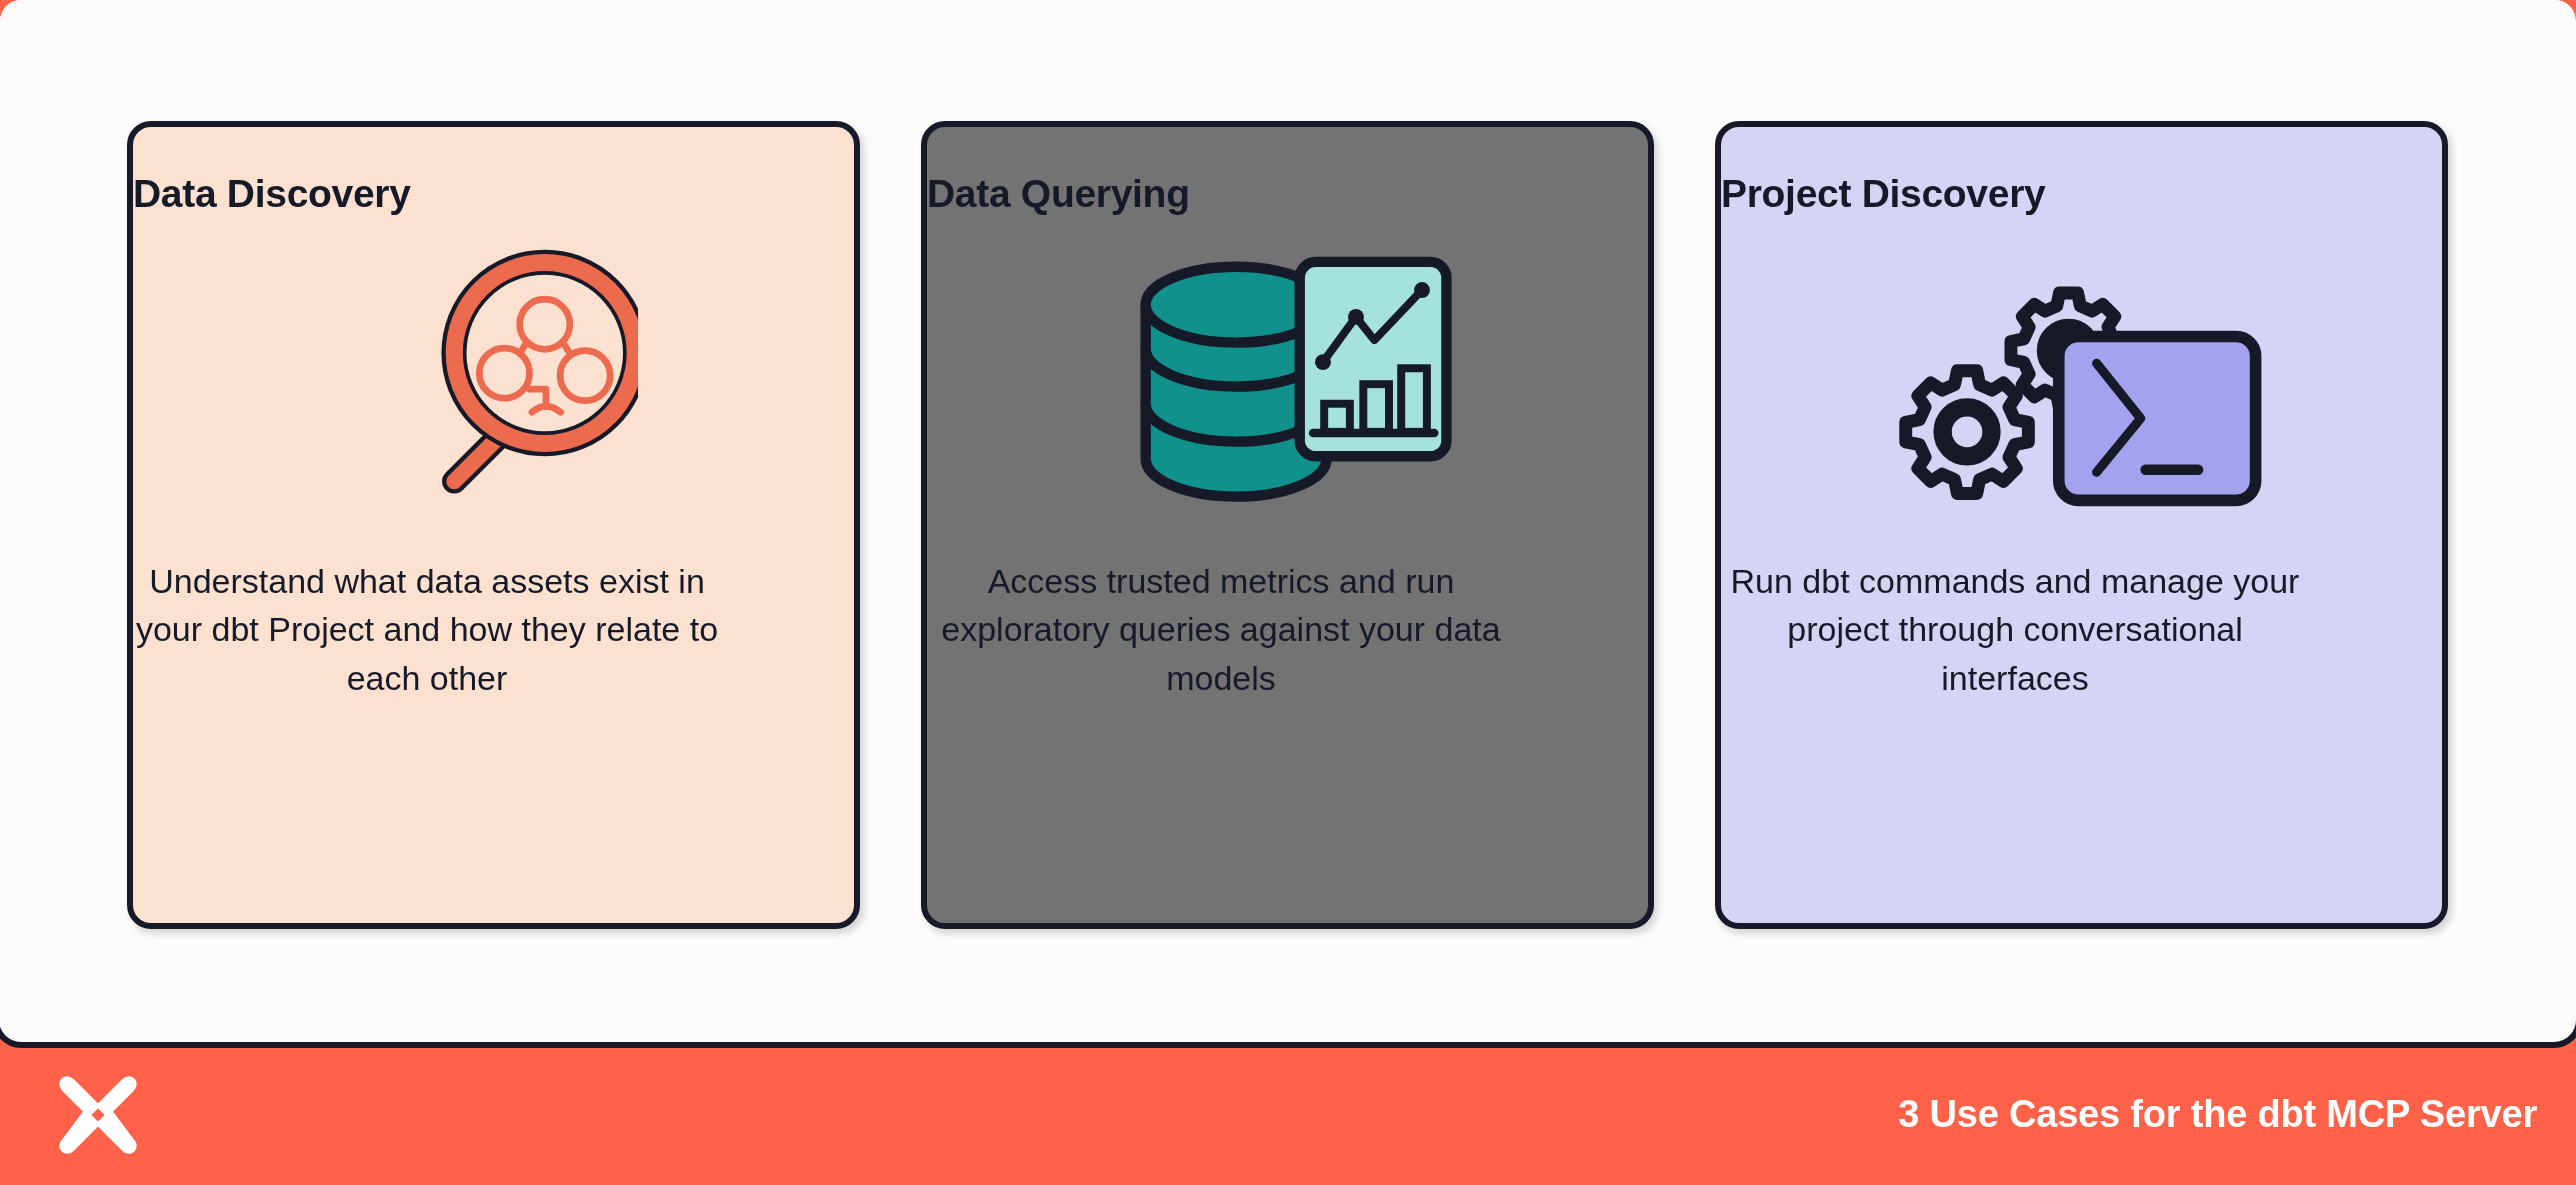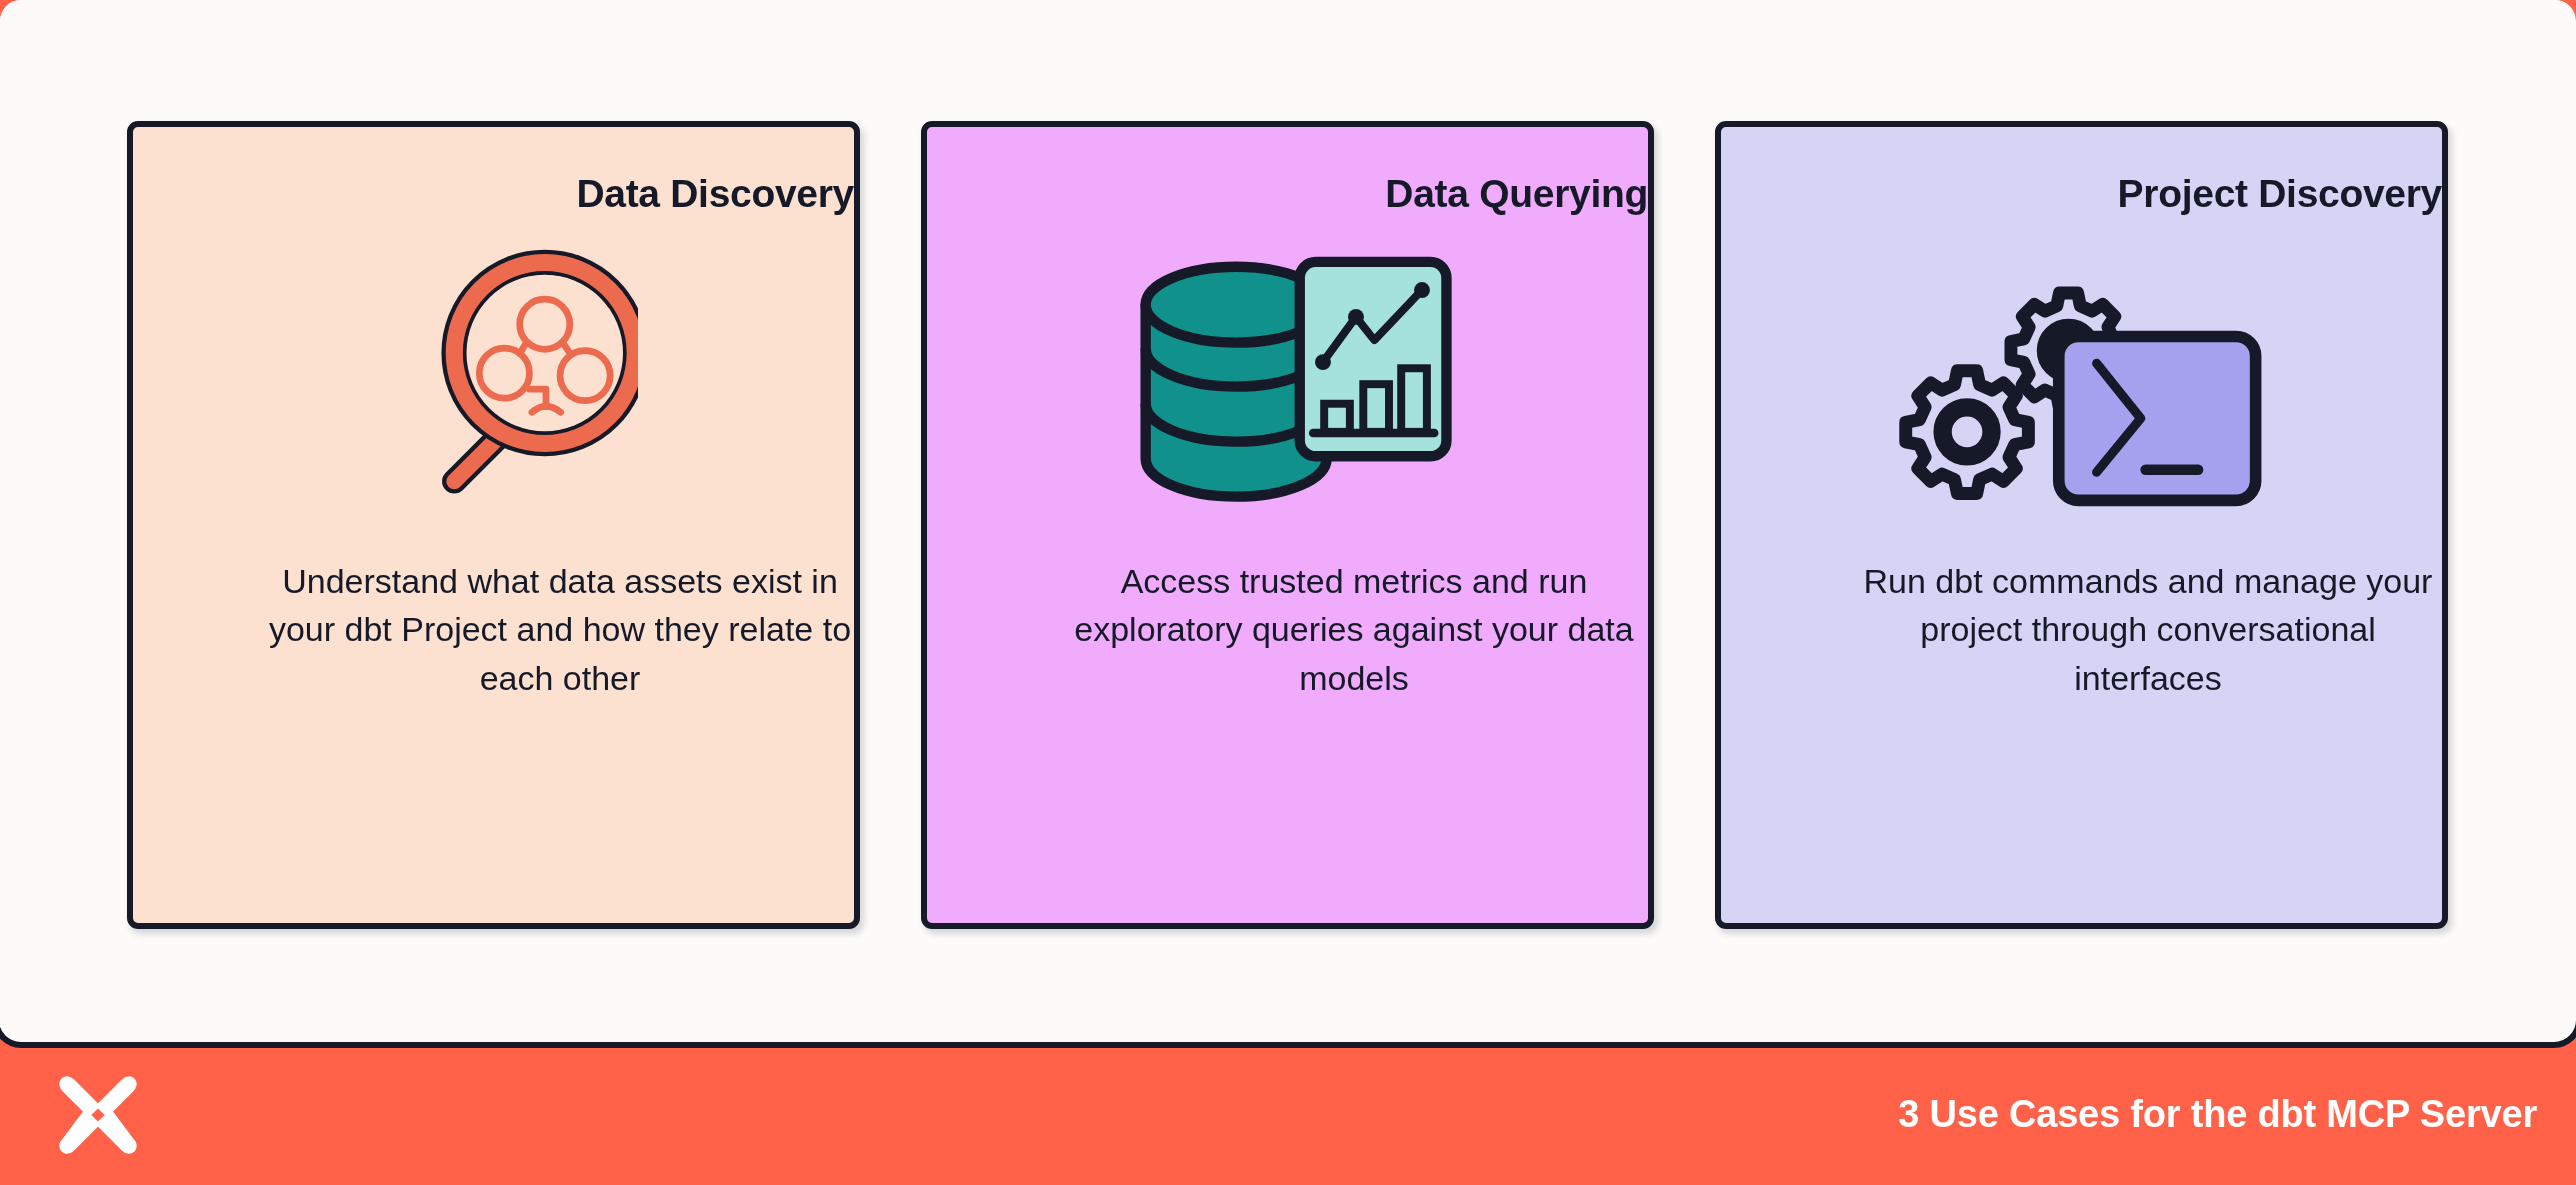--- a/index.html
+++ b/index.html
@@ -56,29 +56,29 @@
     height: 808px;
     display: flex;
     justify-content: space-between;
     align-items: stretch;
   }
 
   .card {
     width: 733px;
     height: 808px;
     border: 6.1px solid #161A28;
-    border-radius: 11px;
+    border-radius: 24px;
     box-shadow: 3.7px 4.9px 6.1px rgba(22,26,40,0.16);
     display: flex;
     flex-direction: column;
-    align-items: flex-end;
+    align-items: flex-start;
     position: relative;
   }
   .card.c1 { background: #FCE0D0; }
-  .card.c2 { background: #f0abfc; }
+  .card.c2 { background: #737373; }
   .card.c3 { background: #D6D4F5; }
 
   .card-title {
     margin-top: 47px;
     font-size: 39px;
     font-weight: bold;
     color: #161A28;
     letter-spacing: -0.3px;
     text-align: center;
     font-stretch: condensed;

